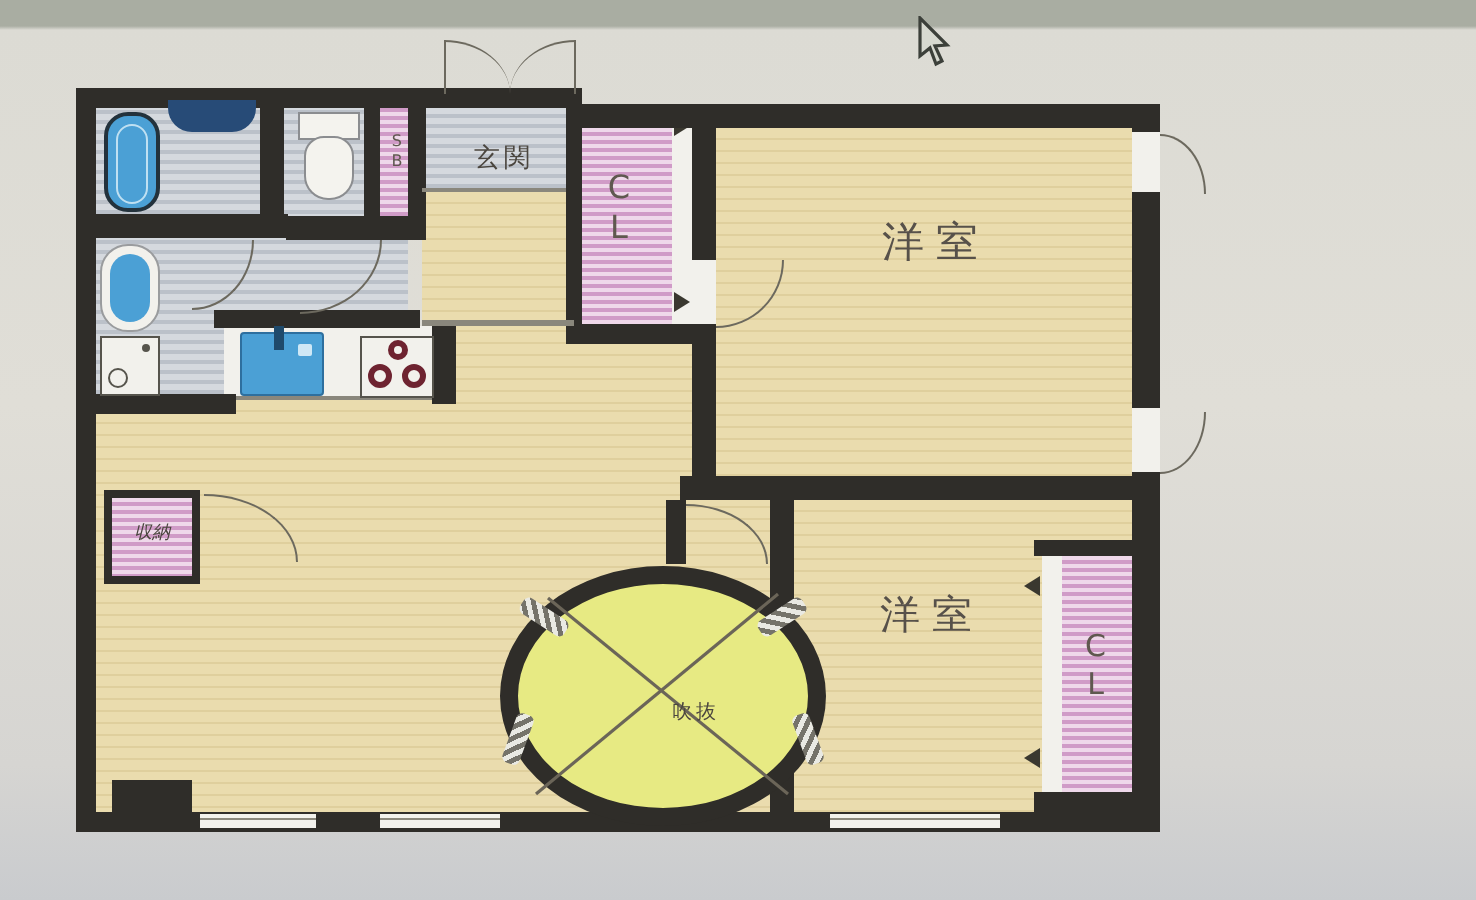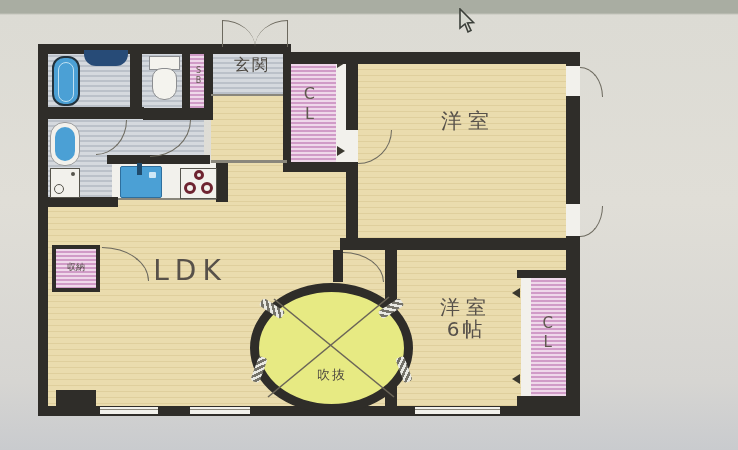--- a/index.html
+++ b/index.html
@@ -132,41 +132,39 @@
   <svg class="abs" style="left:250px;top:283px;" width="163" height="130" viewBox="0 0 163 130">
     <line x1="24" y1="16" x2="144" y2="114" stroke="#6b6558" stroke-width="1.6"></line>
     <line x1="139" y1="14" x2="18" y2="114" stroke="#6b6558" stroke-width="1.6"></line>
   </svg>
   <div class="abs hatch" style="left:378px;top:304px;width:26px;height:9px;transform:rotate(-33deg);"></div>
   <div class="abs hatch" style="left:259px;top:304px;width:26px;height:9px;transform:rotate(33deg);"></div>
   <div class="abs hatch" style="left:246px;top:365px;width:26px;height:9px;transform:rotate(-70deg);"></div>
   <div class="abs hatch" style="left:391px;top:365px;width:26px;height:9px;transform:rotate(70deg);"></div>
 
   <div class="abs lbl" style="left:130px;top:255px;width:120px;">
-    <div style="font-size:28px;letter-spacing:6px;">LDK</div>
   </div>
 
   <div class="abs lbl" style="left:420px;top:110px;width:96px;">
     <div style="font-size:21px;letter-spacing:6px;">洋室</div>
   </div>
 
   <div class="abs lbl" style="left:418px;top:296px;width:96px;">
     <div style="font-size:20px;letter-spacing:6px;">洋室</div>
-    <div style="font-size:20px;letter-spacing:3px;">6帖</div>
   </div>
 
-  <div class="abs lbl" style="left:226px;top:56px;width:52px;font-size:16px;letter-spacing:2px;color:#4b463f;">玄関</div>
+  <div class="abs lbl" style="left:226px;top:73px;width:52px;font-size:13px;letter-spacing:2px;color:#4b463f;">玄関</div>
 
   <div class="abs lbl vtext" style="left:300px;top:84px;font-size:16px;color:#5f584f;">CL</div>
 
   <div class="abs lbl vtext" style="left:539px;top:314px;font-size:15px;color:#5f584f;">CL</div>
 
   <div class="abs lbl vtext" style="left:193px;top:66px;font-size:8px;color:#5f584f;">SB</div>
 
-  <div class="abs lbl" style="left:56px;top:262px;width:40px;font-size:9px;color:#4b463f;">収納</div>
+  <div class="abs lbl" style="left:56px;top:262px;width:40px;font-size:9px;color:#4b463f;font-style:italic;">収納</div>
 
-  <div class="abs lbl" style="left:304px;top:368px;width:56px;font-size:13px;letter-spacing:2px;color:#4b463f;">吹抜</div>
+  <div class="abs lbl" style="left:304px;top:351px;width:56px;font-size:10px;letter-spacing:2px;color:#4b463f;text-align:right;">吹抜</div>
 
   <svg class="abs" style="left:458px;top:8px;" width="20" height="28" viewBox="0 0 20 28">
     <polygon points="2,1 2,20 7,16 10,24 13,22.5 9.5,15 15.5,14.5" fill="#d7d9d0" stroke="#3c403a" stroke-width="1.6"></polygon>
   </svg>
 
 </div>
 
 </body></html>

